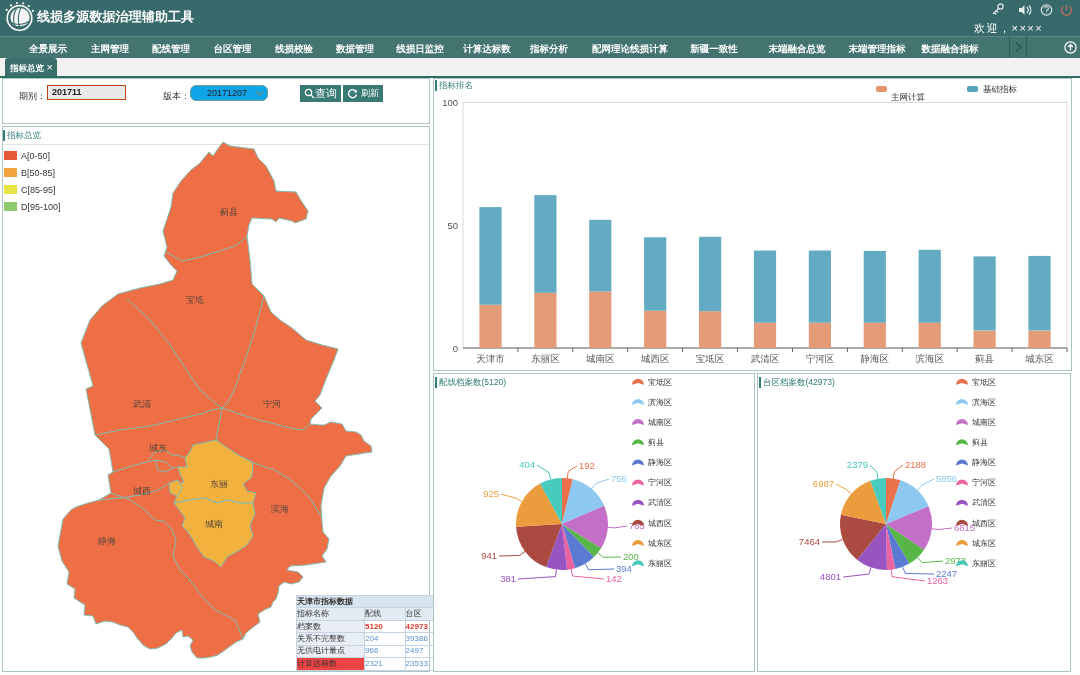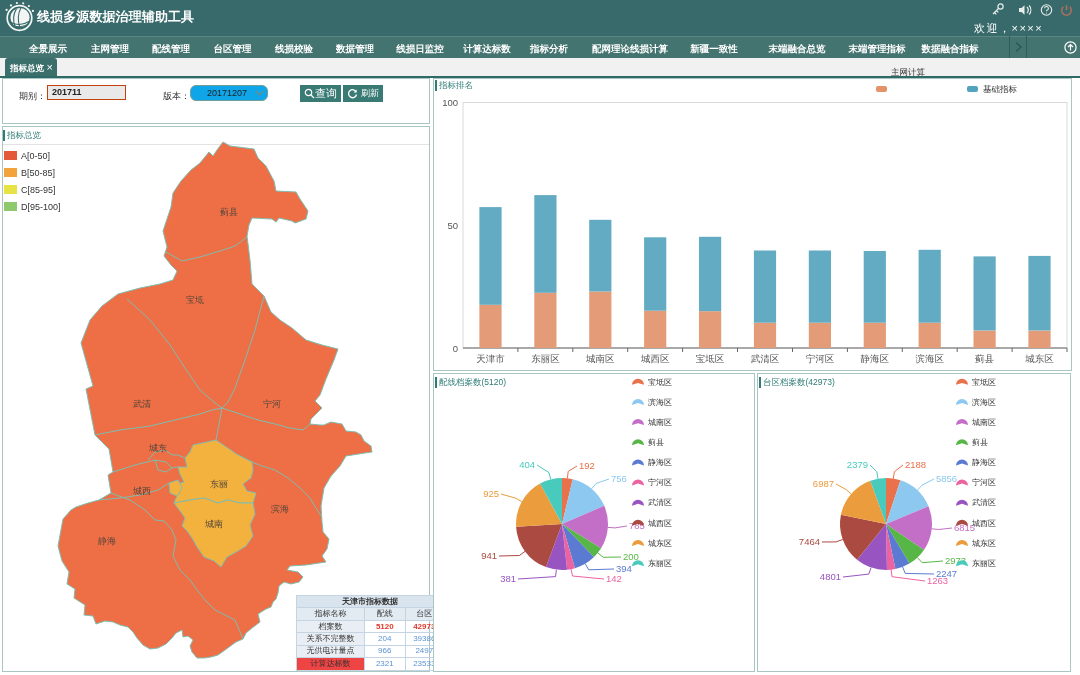--- a/index.html
+++ b/index.html
@@ -138,21 +138,21 @@
       <text x="272" y="407" font-size="9" fill="#51453b" text-anchor="middle">宁河</text>
       <text x="158" y="451" font-size="9" fill="#51453b" text-anchor="middle">城东</text>
       <text x="142" y="494" font-size="9" fill="#51453b" text-anchor="middle">城西</text>
       <text x="219" y="487" font-size="9" fill="#51453b" text-anchor="middle">东丽</text>
       <text x="214" y="527" font-size="9" fill="#51453b" text-anchor="middle">城南</text>
       <text x="280" y="512" font-size="9" fill="#51453b" text-anchor="middle">滨海</text>
       <text x="107" y="544" font-size="9" fill="#51453b" text-anchor="middle">静海</text>
     </svg>
   </div>
 
-<table class="abs" id="dtable" style="left:296px;top:595px;width:148px;border-collapse:collapse;font-size:8px;text-align:center;color:#333;line-height:10px">
+<table class="abs" id="dtable" style="left:296px;top:595px;width:148px;border-collapse:collapse;font-size:8px;color:#333;line-height:10px">
 <tbody>
       <tr>
         <td colspan="3" style="background:#d9e4ee;font-weight:bold;border:1px solid #c4d4e2;height:12px">天津市指标数据</td>
       </tr>
 <tr style="background:#e2eaf2">
         <td style="border:1px solid #c4d4e2;width:62px;height:12px;line-height:12px">指标名称</td>
         <td style="border:1px solid #c4d4e2;width:37px">配线</td>
         <td style="border:1px solid #c4d4e2;width:35px">台区</td>
       </tr>
 <tr>
@@ -174,21 +174,21 @@
         <td style="background:#ef4444;border:1px solid #c4d4e2;height:12.4px">计算达标数</td>
         <td style="border:1px solid #c4d4e2;color:#5b93d2">2321</td>
         <td style="border:1px solid #c4d4e2;color:#5b93d2">23533</td>
       </tr>
 </tbody>
   </table>
 
 <div class="panel" style="left:433px;top:78px;width:639px;height:293px"></div>
 <div class="ptitle" style="left:435px;top:80px">指标排名</div>
 <div class="abs" id="barlegend1" style="left:876px;top:86px;width:11px;height:6px;background:#e4926a;border-radius:2px"></div>
-<div class="abs" style="left:891px;top:67px;font-size:8.5px;color:#333">主网计算</div>
+<div class="abs" style="left:891px;top:92px;font-size:8.5px;color:#333">主网计算</div>
 <div class="abs" style="left:967px;top:86px;width:11px;height:6px;background:#54a3bd;border-radius:2px"></div>
 <div class="abs" style="left:983px;top:84px;font-size:8.5px;color:#333">基础指标</div>
 <div class="abs" id="barchart" style="left:433px;top:78px"><svg width="639" height="293" viewBox="0 0 639 293">
       <rect x="30" y="24.5" width="604" height="245.5" fill="none" stroke="#d9d9d9" stroke-width="1"></rect>
       <line x1="30" y1="270" x2="634" y2="270" stroke="#666" stroke-width="1"></line>
       <line x1="84.9" y1="270" x2="84.9" y2="274" stroke="#666" stroke-width="1"></line>
       <rect x="46.4" y="226.8" width="22.2" height="43.2" fill="#e49b78"></rect>
       <rect x="46.4" y="129.1" width="22.2" height="97.7" fill="#62abc2"></rect>
       <text x="57.5" y="284" font-size="9.5" fill="#555" text-anchor="middle">天津市</text>
       <line x1="139.8" y1="270" x2="139.8" y2="274" stroke="#666" stroke-width="1"></line>

